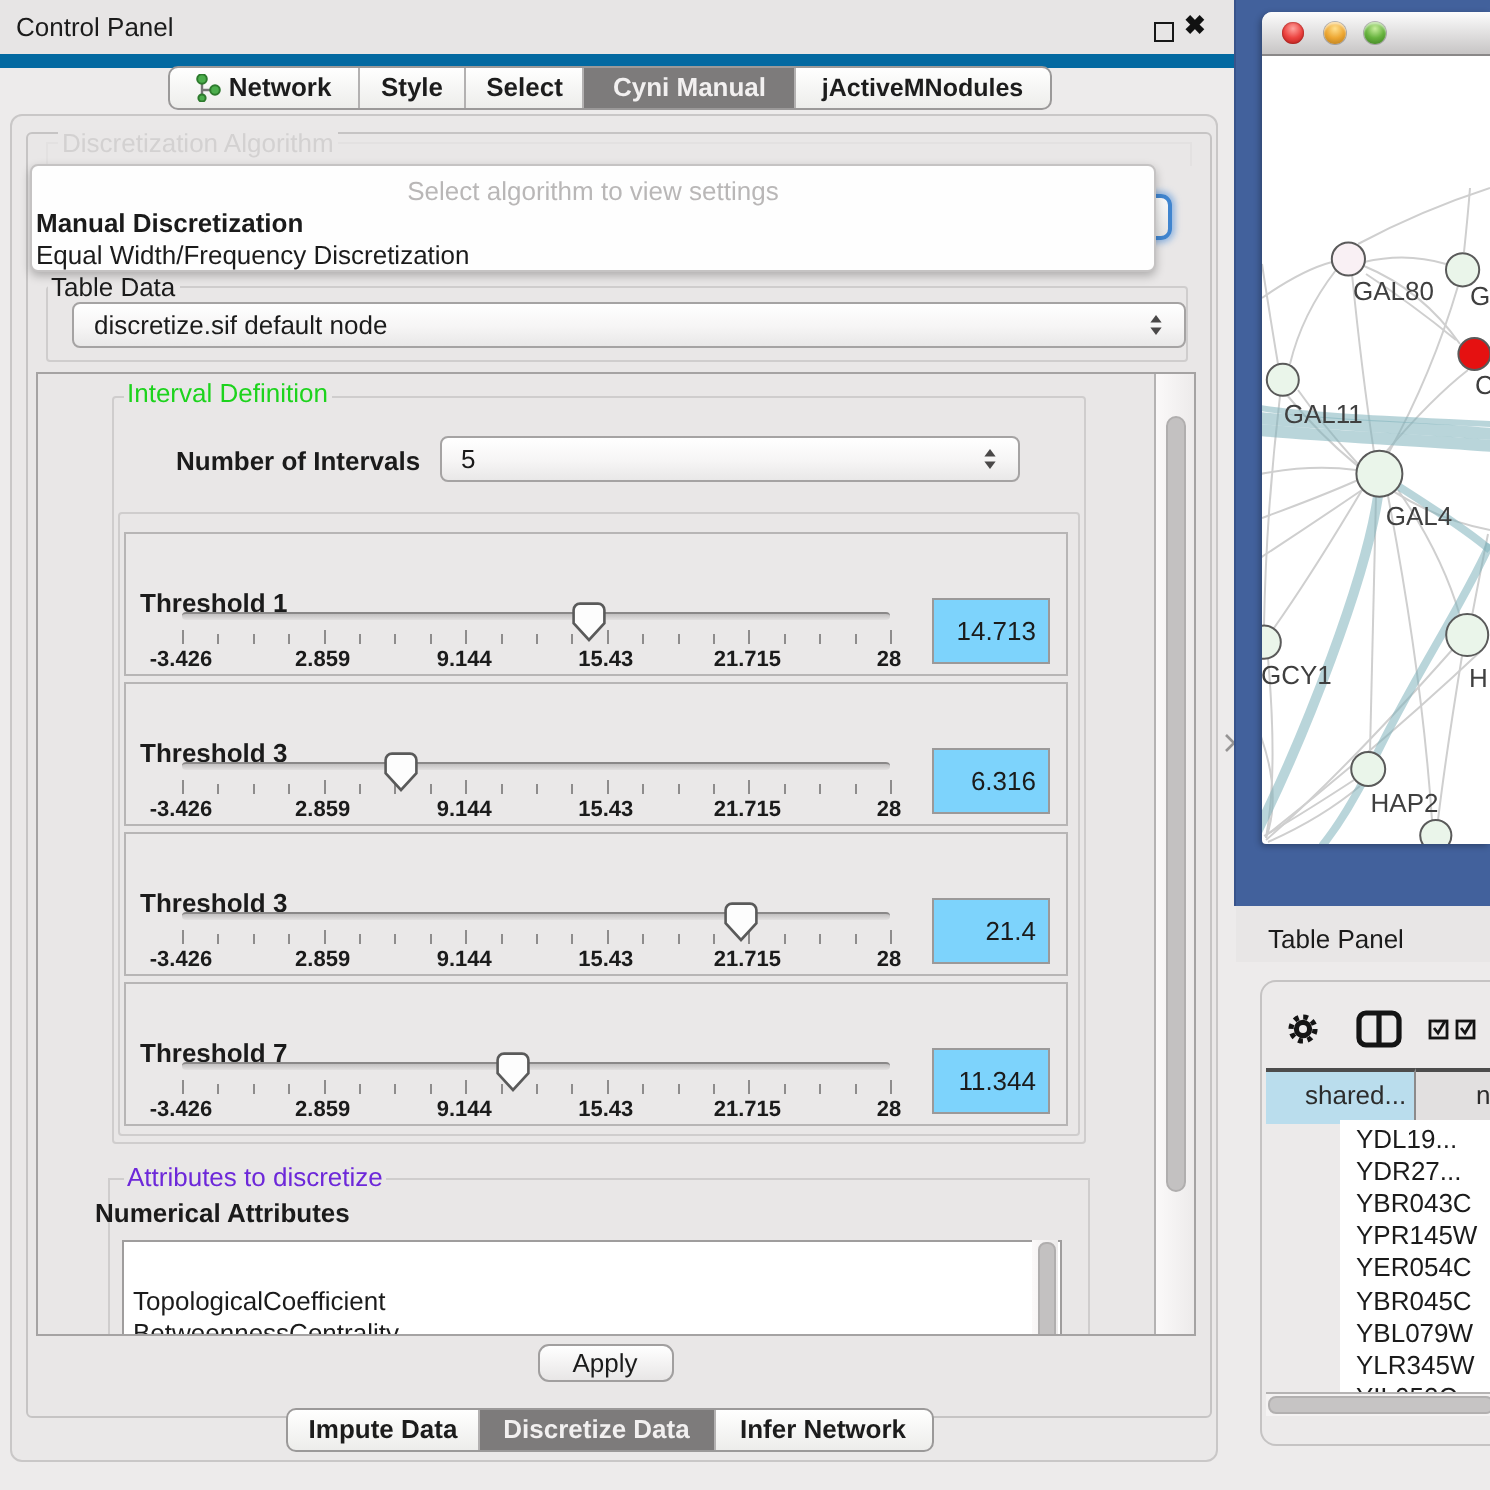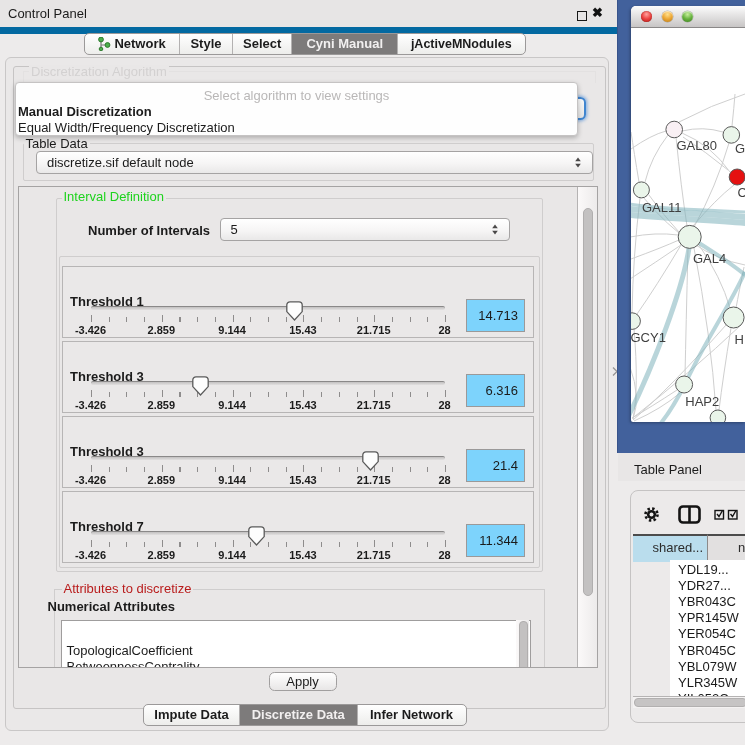--- a/index.html
+++ b/index.html
@@ -188,21 +188,21 @@
         <span class="slab" style="left:27.5px;">-3.426</span>
           <span class="slab" style="left:98.3px;">2.859</span>
           <span class="slab" style="left:169.1px;">9.144</span>
           <span class="slab" style="left:239.9px;">15.43</span>
           <span class="slab" style="left:310.7px;">21.715</span>
           <span class="slab" style="left:381.5px;">28</span>
         <div class="vbox">11.344</div>
       </div>
 
       <div class="a" style="left:35.5px;top:402.5px;width:489px;height:78px;border:1px solid #cfcdcd;border-bottom:none;"></div>
-      <div class="a glabel" style="left:43px;top:395px;color:#b91c1c;">Attributes to discretize</div>
+      <div class="a glabel" style="left:43px;top:395px;color:#6d28d9;">Attributes to discretize</div>
       <div class="a bold" style="left:29px;top:412px;">Numerical Attributes</div>
       <div class="a" id="numlist" style="left:42px;top:433px;">
         <div style="top:3.2px;margin-top:44px;">SelfLoops</div>
         <div style="top:22px;">TopologicalCoefficient</div>
         <div style="top:38.8px;">BetweennessCentrality</div>
       </div>
       <div class="sbtrack" style="left:497px;top:433px;width:13px;height:47px;"></div>
       <div class="sbthumb" style="left:500px;top:434px;width:7px;height:46px;border-radius:4px 4px 0 0;"></div>
     </div>
 

